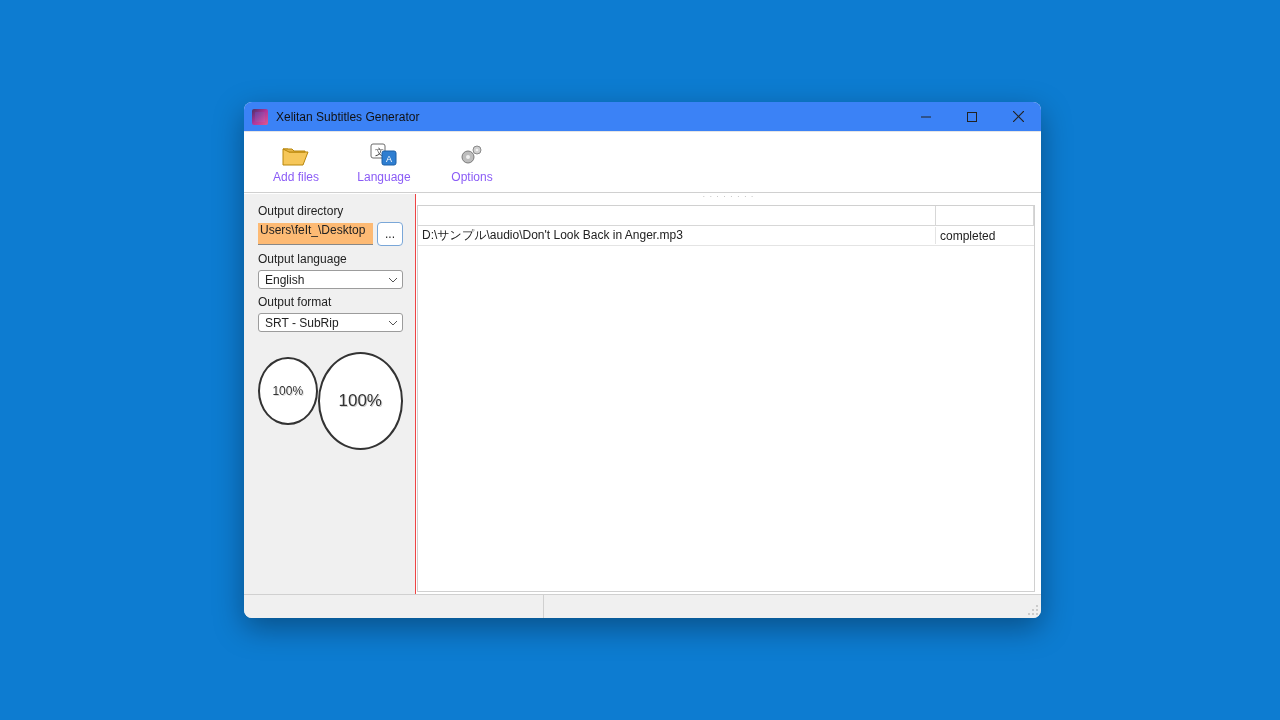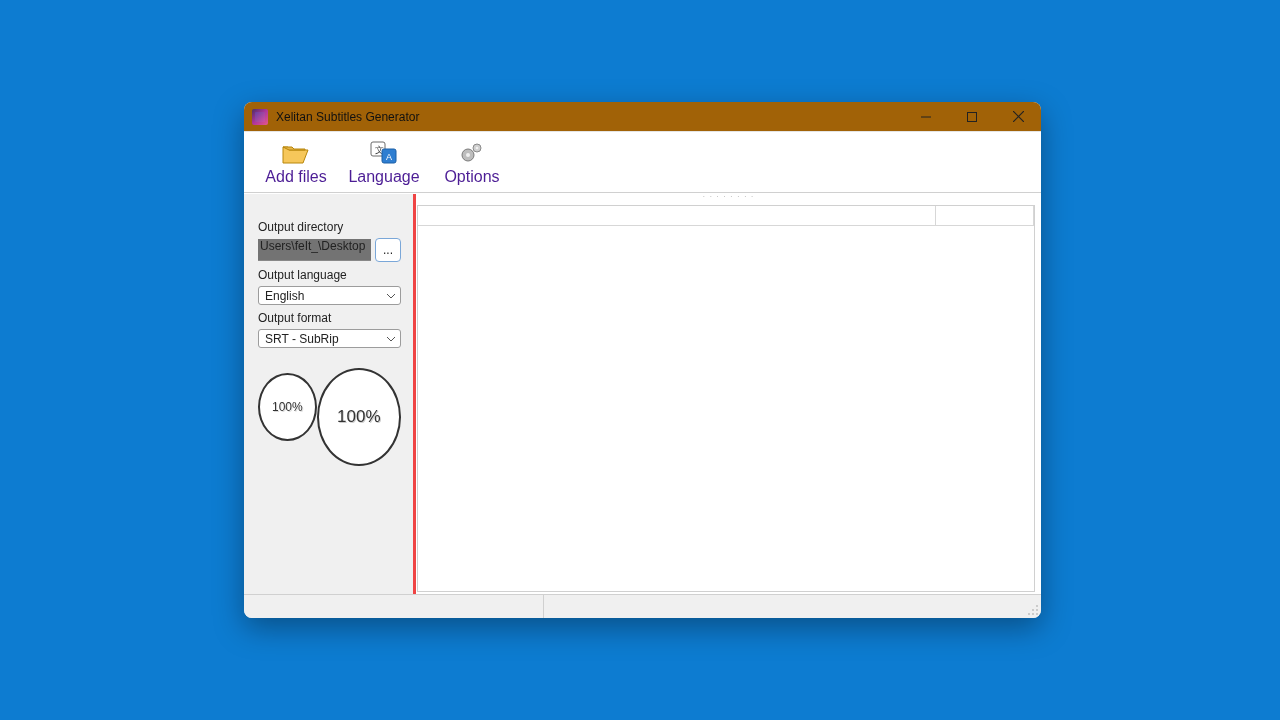--- a/index.html
+++ b/index.html
@@ -23,21 +23,21 @@
     border-radius: 8px;
     box-shadow: 0 10px 30px rgba(0,0,0,0.35);
     overflow: hidden;
     display: flex;
     flex-direction: column;
   }
 
   
   .titlebar {
     height: 30px;
-    background: #a16207;
+    background: #3b82f6;
     display: flex;
     align-items: center;
     padding-left: 8px;
     border-bottom: 1px solid #e5e5e5;
   }
   .app-icon {
     width: 16px; height: 16px;
     background: linear-gradient(135deg,#4b2f66 0%, #b0359c 50%, #e35a8b 100%);
     border-radius: 2px;
     margin-right: 8px;
@@ -72,21 +72,21 @@
   .tool-item {
     width: 88px;
     display: flex;
     flex-direction: column;
     align-items: center;
     justify-content: center;
     gap: 2px;
     height: 55px;
     border-radius: 4px;
   }
-  .tool-label { font-size: 16px; color:#4c1d95; }
+  .tool-label { font-size: 12px; color:#8b5cf6; }
   .tool-spacer { flex: 1; }
   .tool-start { width: 72px; }
   .ticon { width: 30px; height: 26px; display:flex; align-items:center; justify-content:center; }
 
   
   .body {
     flex: 1;
     display: flex;
     border-top: 1px solid #fff;
     min-height: 0;
@@ -94,34 +94,34 @@
   .splitter-grip {
     height: 6px;
     width: 100%;
     display:flex; justify-content:center; align-items:center;
   }
 
   
   .left-panel {
     width: 172px;
     background: #f0f0f0;
-    border-right: 3px solid #ef4444;
-    padding: 26px 12px 8px 14px;
+    border-right: 1px solid #ef4444;
+    padding: 10px 12px 8px 14px;
     position: relative;
   }
   .sect-label { font-size: 12px; color:#222; margin-bottom: 4px; margin-top: 6px; }
   .left-panel .sect-label:first-child { margin-top: 0; }
 
   .dir-row { display:flex; gap:4px; align-items:center; margin-bottom: 6px; }
   .dir-input {
     flex:1;
     height: 22px;
     border: none;
     border-bottom: 1px solid #888;
-    background: #737373;
+    background: #fdba74;
     font-size: 12px;
     padding: 0 2px;
     overflow: hidden;
     white-space: nowrap;
     text-overflow: clip;
     direction: rtl; 
     text-align: left;
     color:#222;
   }
   .browse-btn {
@@ -333,20 +333,24 @@
     </div>
 
     <div class="right-panel">
       <div class="splitter-grip">
           <span class="dots">· · · · · · · ·</span>
         </div>
       <div class="table">
         <div class="thead">
           <div class="th col-file"></div>
           <div class="th col-status"></div>
+        </div>
+        <div class="trow">
+          <div class="td col-file">D:\サンプル\audio\Don't Look Back in Anger.mp3</div>
+          <div class="td col-status">completed</div>
         </div>
       </div>
     </div>
   </div>
 
   <div class="statusbar">
     <div class="status-cell c1"></div>
     <div class="status-cell c2"></div>
     <div class="resize-grip">
       <svg viewBox="0 0 12 12">

